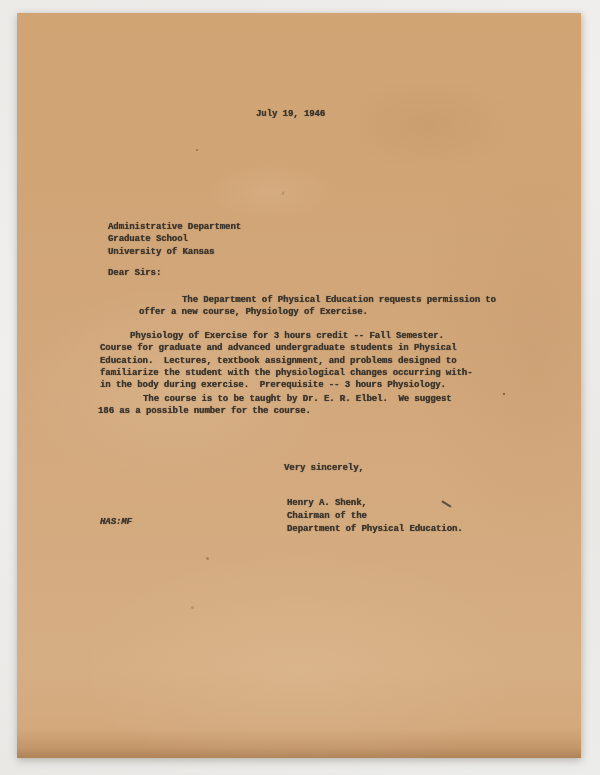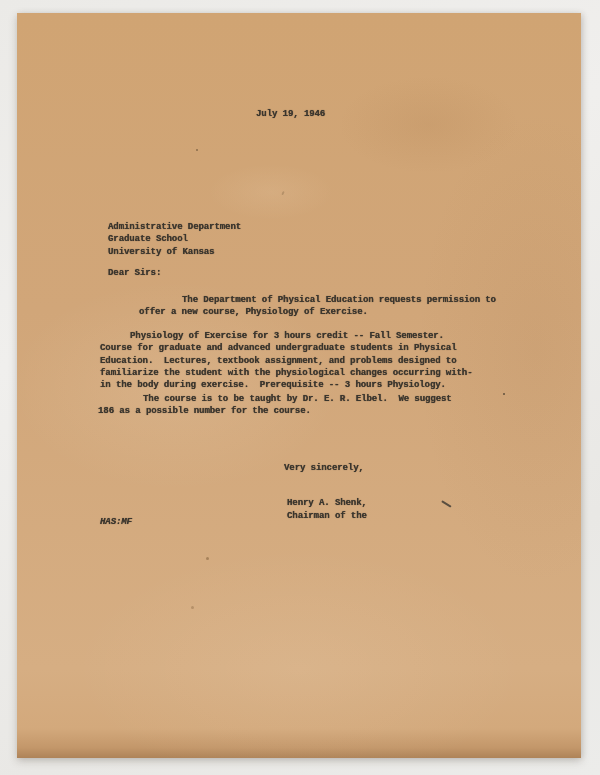--- a/index.html
+++ b/index.html
@@ -91,20 +91,21 @@
     <div class="block p3">
       <div class="bline">The course is to be taught by Dr. E. R. Elbel.  We suggest</div>
       <div class="bline">186 as a possible number for the course.</div>
     </div>
 
     <div class="ink closing">Very sincerely,</div>
 
     <div class="block signature">
       <div class="bline">Henry A. Shenk,</div>
       <div class="bline">Chairman of the</div>
+      <div class="bline">Department of Physical Education.</div>
     </div>
 
     <div class="ink ref">HAS:MF</div>
 
     <div class="speck s1"></div>
     <div class="speck s2"></div>
     <div class="speck s3"></div>
     <div class="speck s4"></div>
     <div class="speck s5"></div>
     <div class="pen-dash"></div>

